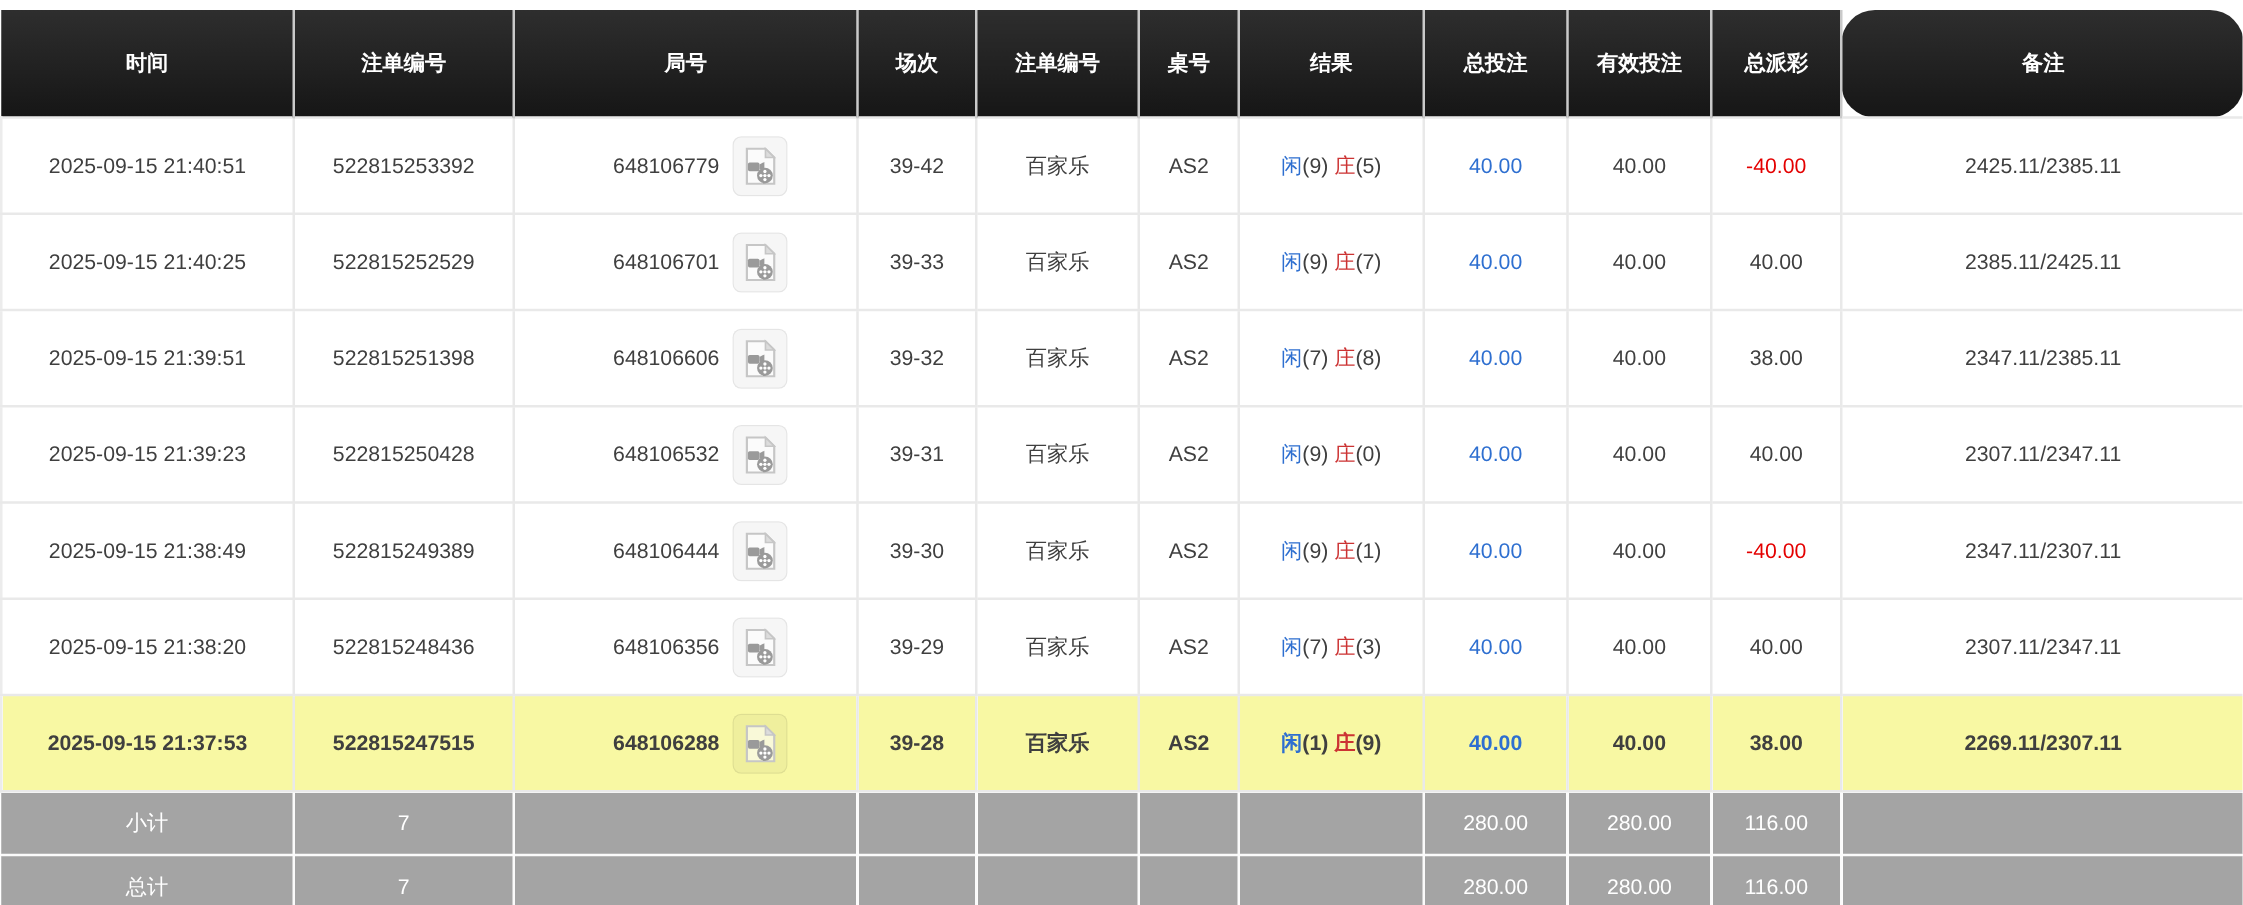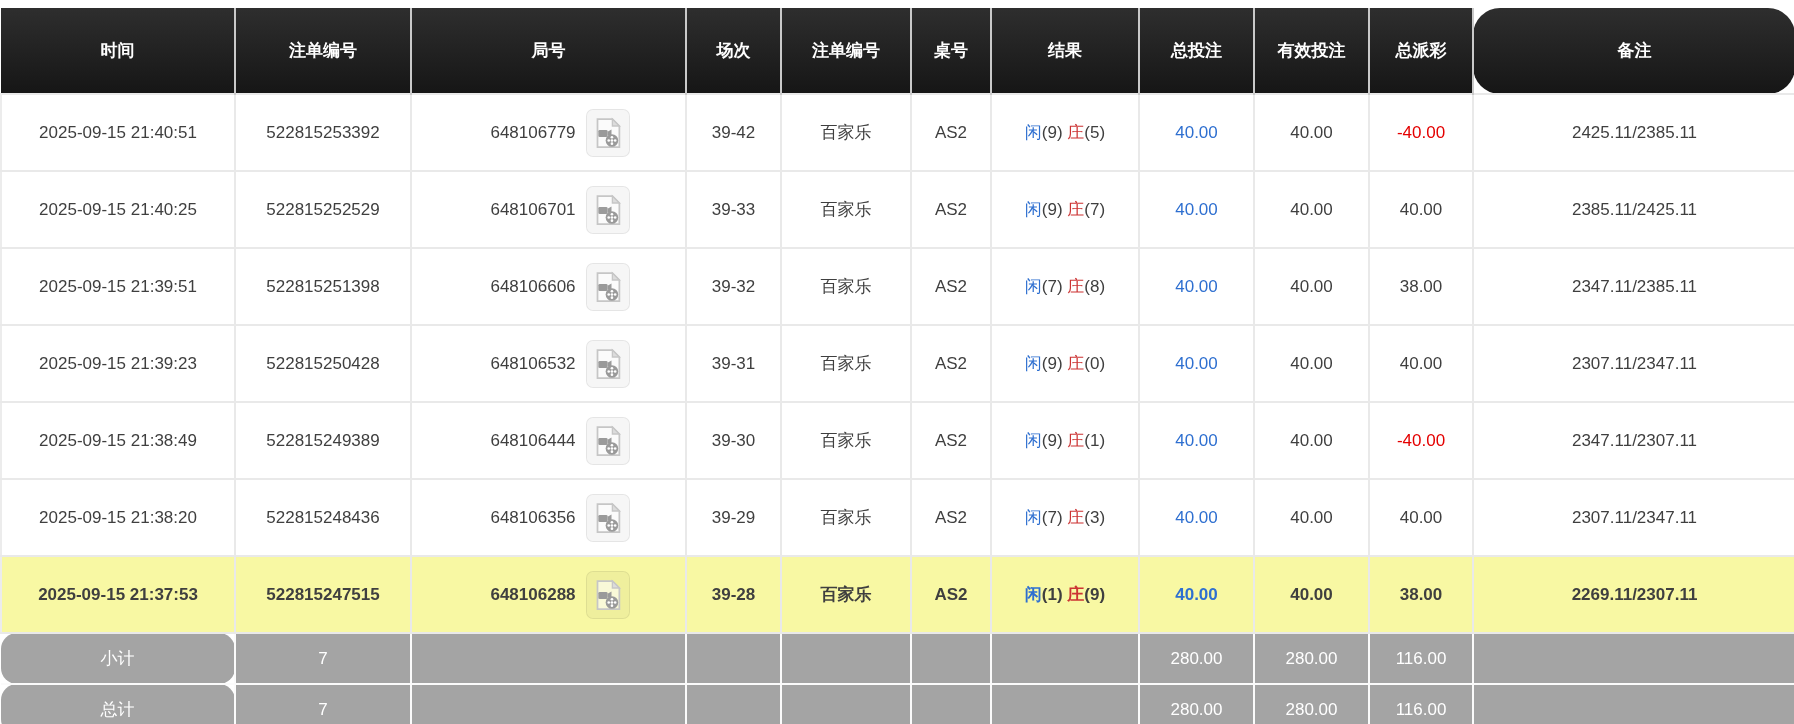--- a/index.html
+++ b/index.html
@@ -75,21 +75,21 @@
   
   tr.summary td {
     height: 49px;
     background: #a4a4a4;
     color: #ffffff;
     font-size: 17px;
     text-align: center;
     border: 2px solid #fbfbfb;
     padding: 0;
   }
-  tr.summary td:first-child { border-left: none; border-radius: 16px; }
+  tr.summary td:first-child { border-left: none; }
   tr.summary td:last-child { border-right: none; }
   tr.summary.first td { border-top: 2px solid #eeee9e; }
 </style>
 </head>
 <body>
 
 <div class="table-wrap">
   <table class="records">
     <colgroup id="cols">
         <col style="width: 234px;">

